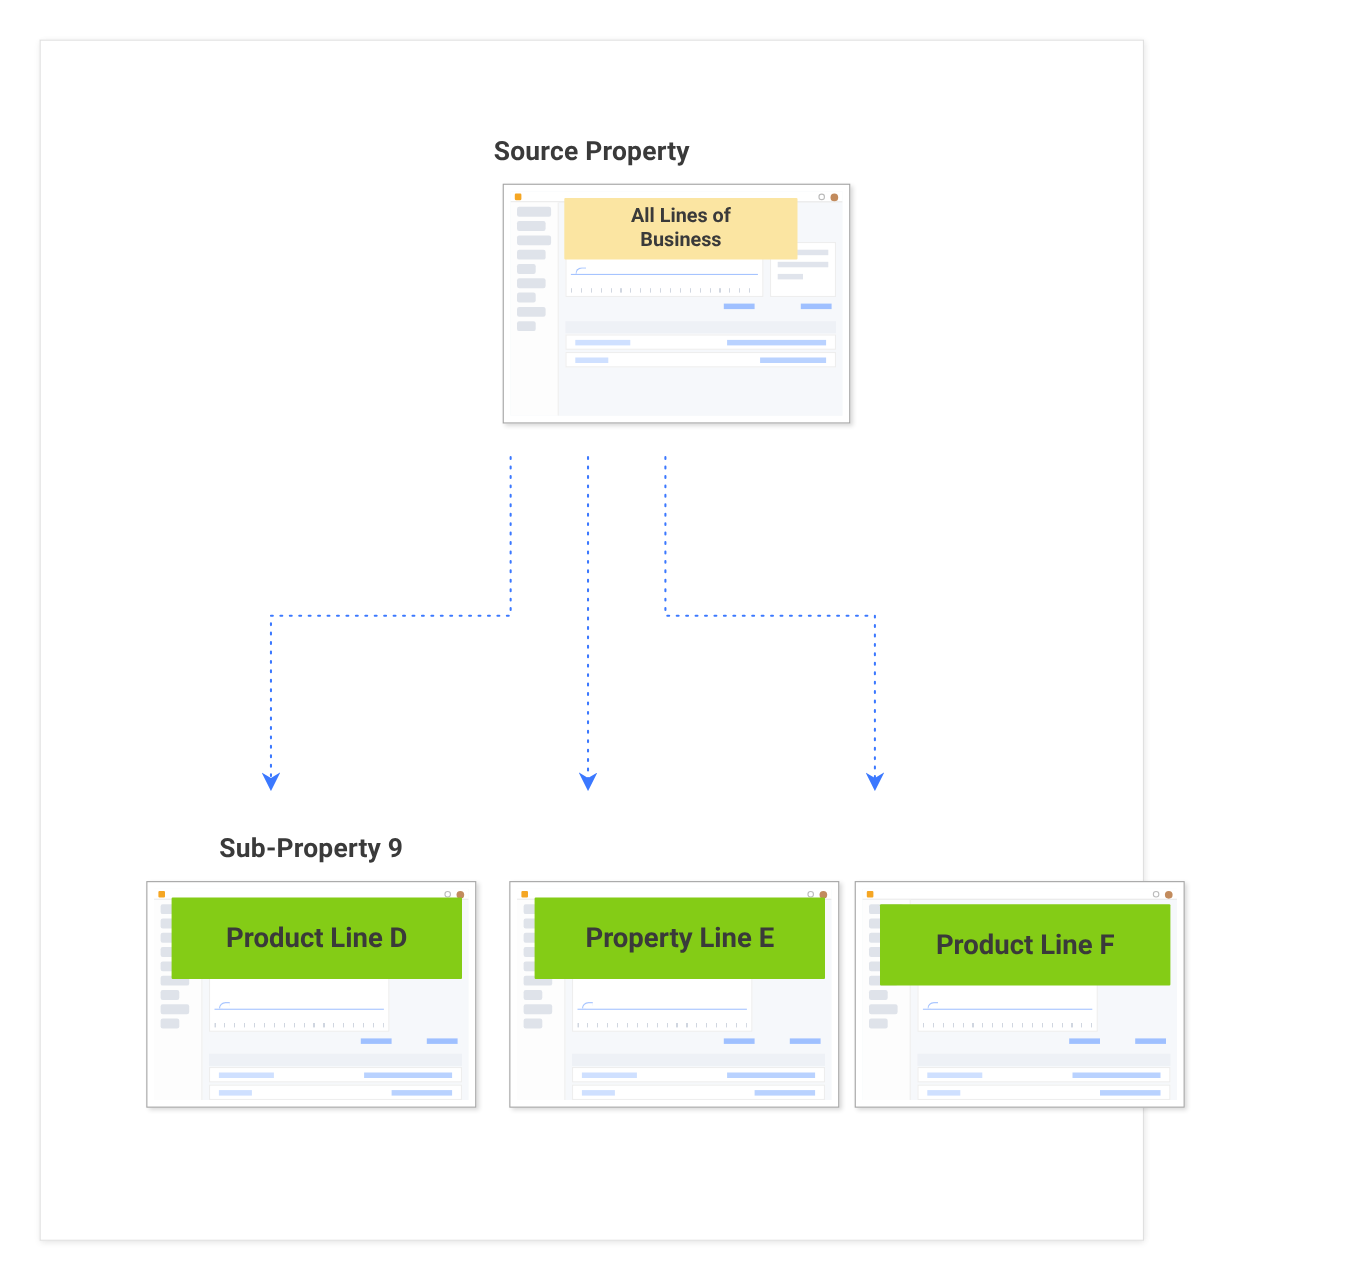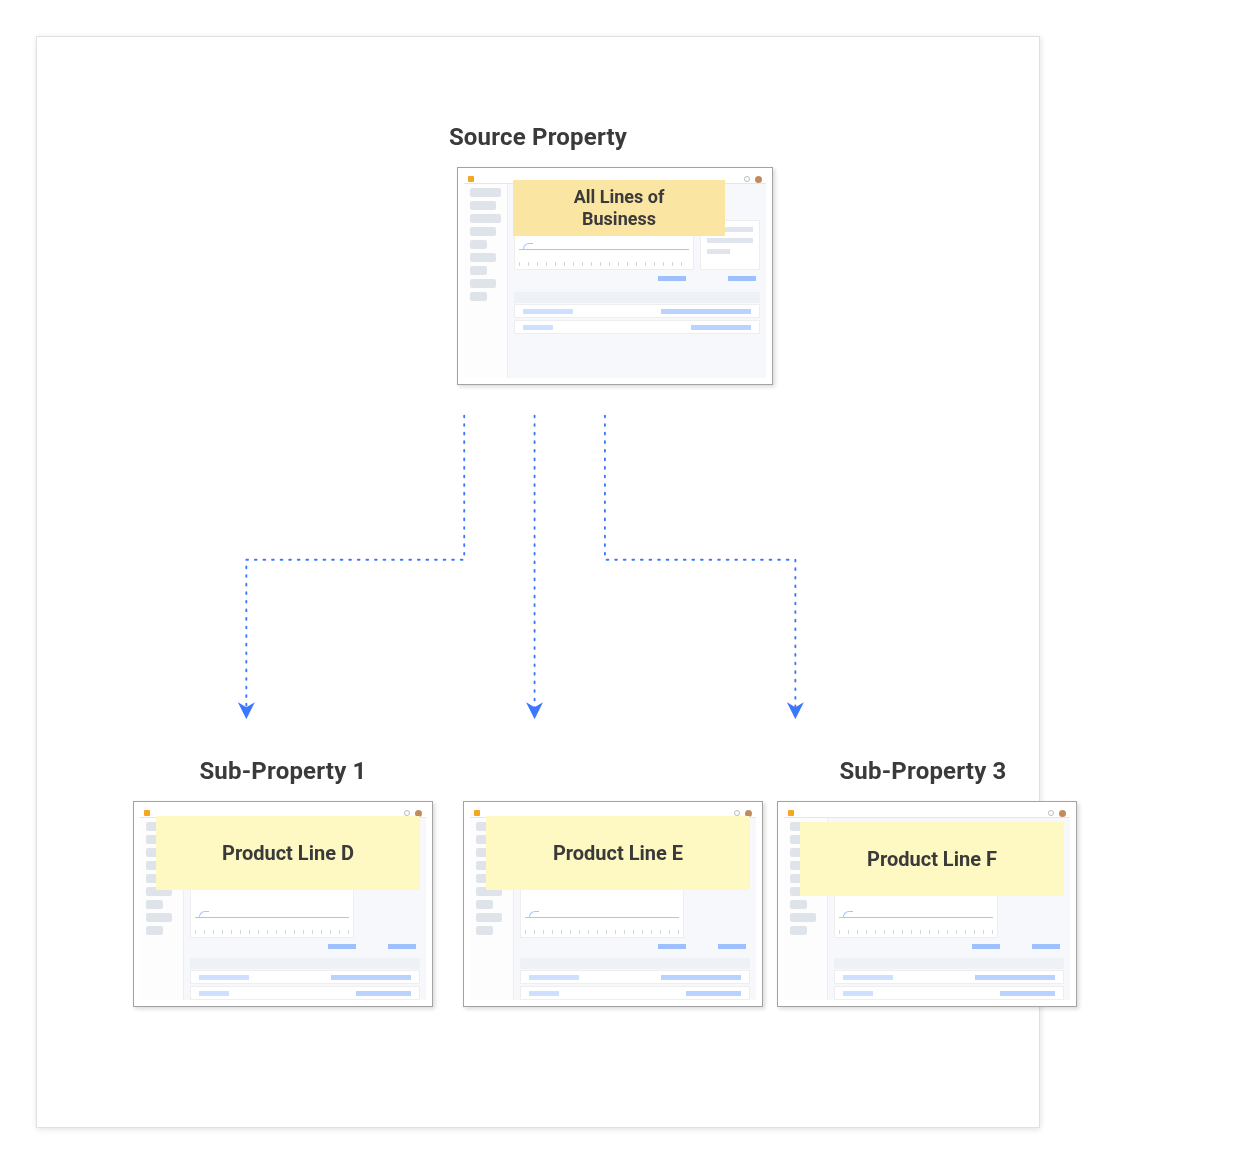--- a/index.html
+++ b/index.html
@@ -55,21 +55,21 @@
   .thumb .linklike { position:absolute; height:5px; width:28px; background:#9fc0ff;}
 
   .badge {
     position: absolute;
     display: flex; align-items: center; justify-content: center;
     font-weight: 700; color: #3a3a3a;
     text-align: center;
     border-radius: 1px;
   }
   .badge.yellow { background: #fbe5a2; font-size: 18px; line-height: 1.25; padding: 6px 10px;}
-  .badge.pink   { background: #fef9c3; font-size: 20px; }
+  .badge.pink   { background: #84cc16; font-size: 25px; }
 
   svg.connectors { position:absolute; left:0; top:0; width:100%; height:100%; pointer-events:none; }
   .dash { stroke:#3b78ff; stroke-width:2.2; stroke-dasharray:2 8; stroke-linecap:round; fill:none; }
   .arrowhead { fill:#3b78ff; }
 </style>
 </head>
 <body>
 
 <div class="canvas">
 
@@ -127,22 +127,21 @@
       </marker>
     </defs>
 
     <path class="dash" d="M580 352 L580 698" marker-end="url(#ah)"></path>
 
     <path class="dash" d="M498 352 L498 520 L244 520 L244 698" marker-end="url(#ah)"></path>
 
     <path class="dash" d="M662 352 L662 520 L884 520 L884 698" marker-end="url(#ah)"></path>
   </svg>
 
-  <div class="title" style="left:96px;  width:300px; top:720px;">Sub-Property 1</div>
-  <div class="title" style="left:736px; width:300px; top:720px;">Sub-Property 3</div>
+  <div class="title" style="left:96px;  width:300px; top:720px;">Sub-Property 9</div>
 
   <div class="card" style="left:96px; top:764px; width:300px; height:206px;">
     <div class="thumb">
       <div class="topbar"></div>
         <div class="dot-o"></div>
         <div class="info"></div>
         <div class="av"></div>
       <div class="side">
         <div class="row"></div>
           <div class="row s"></div>
@@ -205,21 +204,21 @@
         <div class="tablerow" style="top:152px;">
           <div class="bar" style="left:8px; top:4px; width:50px;"></div>
           <div class="bar" style="right:8px; top:4px; width:80px; background:#b9d2ff;"></div>
         </div>
         <div class="tablerow" style="top:168px;">
           <div class="bar" style="left:8px; top:4px; width:30px;"></div>
           <div class="bar" style="right:8px; top:4px; width:55px; background:#b9d2ff;"></div>
         </div>
       </div>
     </div>
-    <div class="badge pink" style="left:22px; top:14px; width:264px; height:74px;">Product Line E</div>
+    <div class="badge pink" style="left:22px; top:14px; width:264px; height:74px;">Property Line E</div>
   </div>
 
   <div class="card" style="left:740px; top:764px; width:300px; height:206px;">
     <div class="thumb">
       <div class="topbar"></div>
         <div class="dot-o"></div>
         <div class="info"></div>
         <div class="av"></div>
       <div class="side">
         <div class="row"></div>

